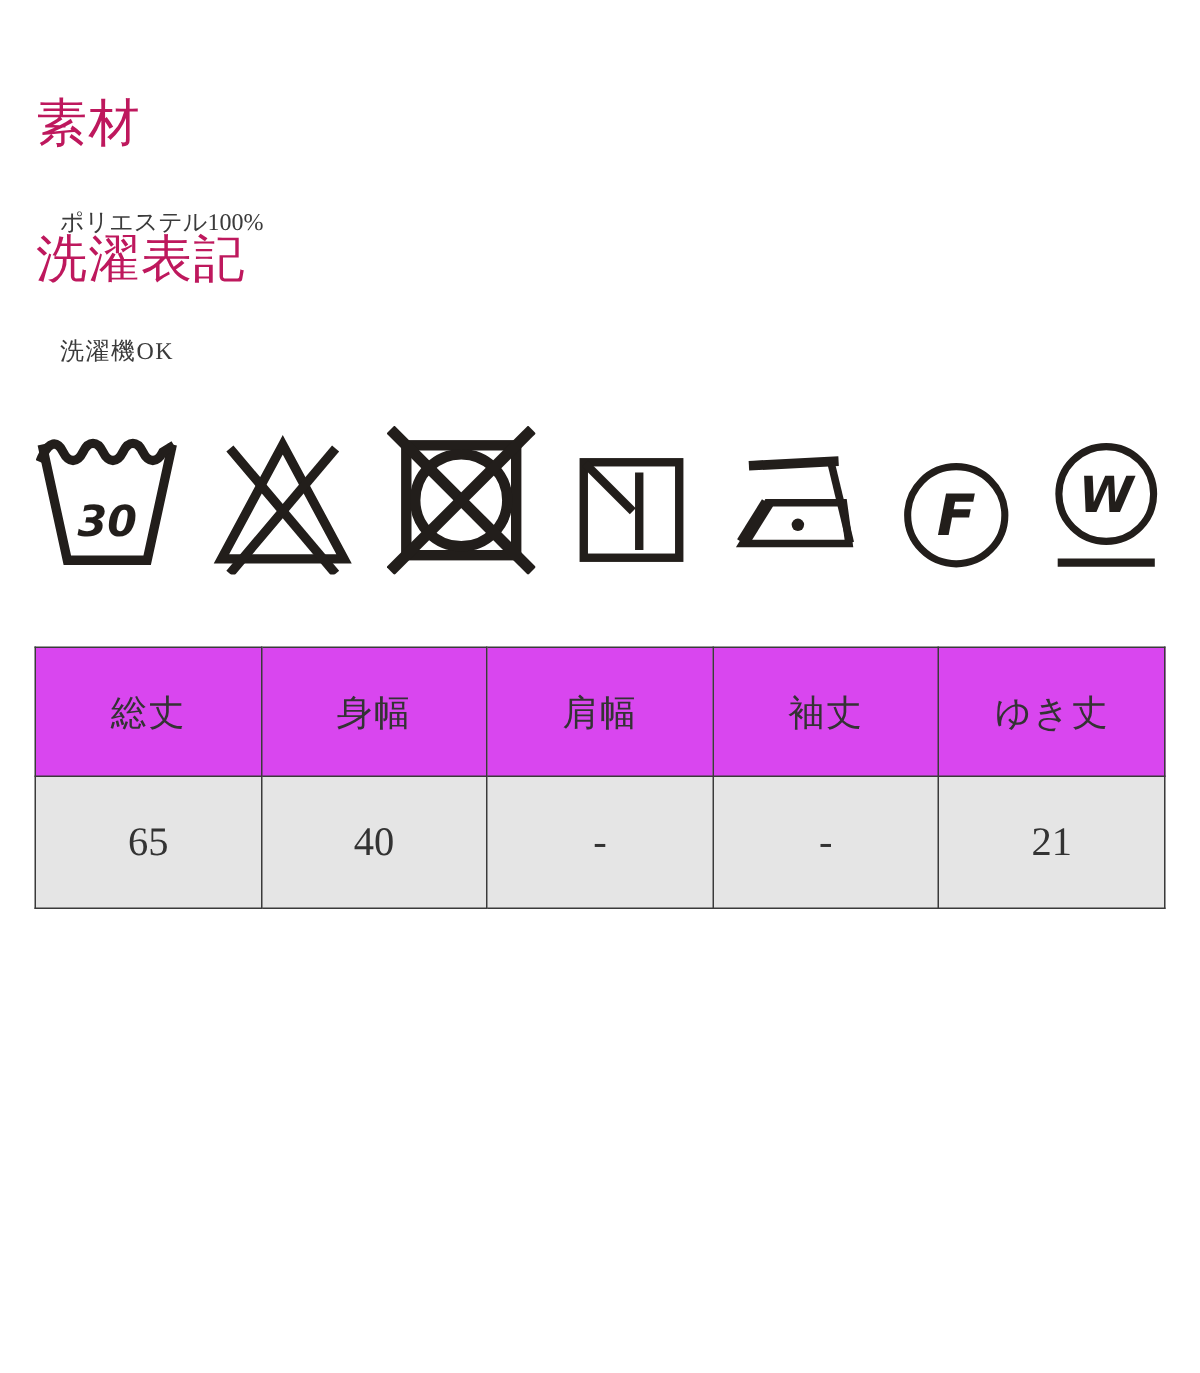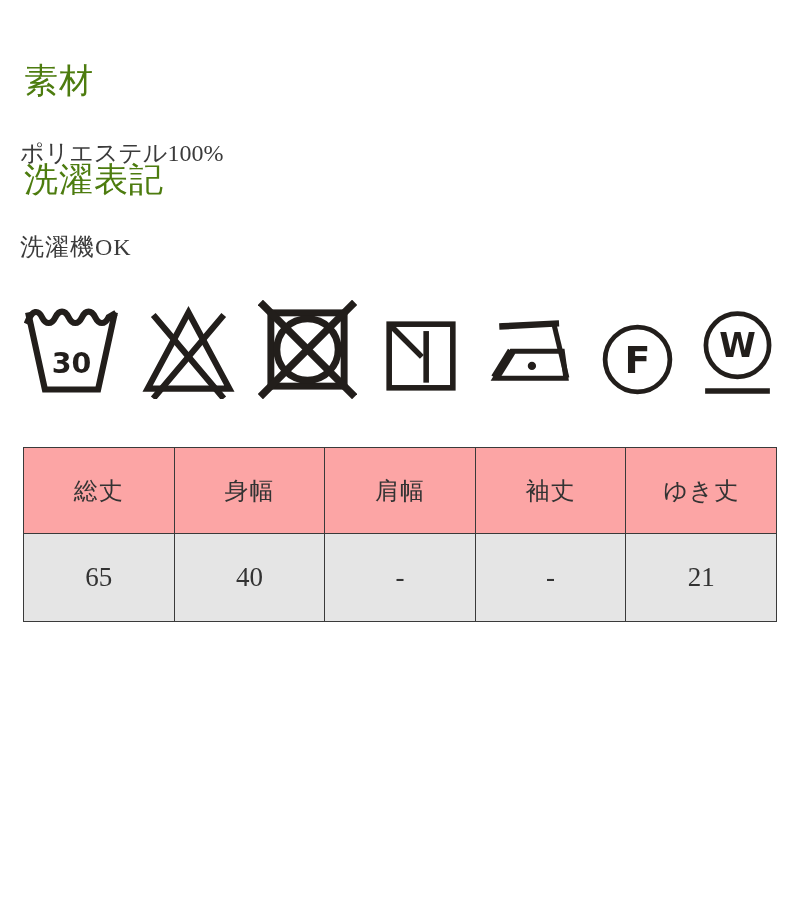--- a/index.html
+++ b/index.html
@@ -11,40 +11,40 @@
     font-family: "Liberation Serif", "DejaVu Serif", serif;
     color: #3b3b3b;
     overflow: hidden;
   }
   .section-heading {
     font-size: 34px;
     font-weight: 500;
     line-height: 1;
     margin-left: 24px;
     letter-spacing: 1px;
-    color: #4d7c0f;
-    font-family: Liberation Mono, monospace;
+    color: #be185d;
   }
   .heading-material { margin-top: 66px; }
   .heading-care { }
   .heading-size { margin-top: 76px; }
   .section-text {
-    font-size: 24px;
+    font-size: 16px;
     line-height: 1;
-    margin-left: 20px;
+    margin-left: 40px;
     color: #3b3b3b;
   }
   .material-value { margin-top: 41px; }
   .care-note { margin-top: 36px; letter-spacing: 1px; }
   .symbols-row {
     display: flex;
     align-items: flex-end;
     gap: 21px;
     margin: 40px 0 0 24px;
     height: 100px;
+    font-style: italic;
   }
   .symbols-row svg { display: block; }
   .care-symbol { color: #221e1b; }
   .svg-label {
     font-family: "DejaVu Sans", "Liberation Sans", sans-serif;
     font-weight: bold;
     fill: #221e1b;
   }
   .size-table {
     border-collapse: collapse;
@@ -53,21 +53,21 @@
     table-layout: fixed;
   }
   .size-table th, .size-table td {
     border: 1px solid #3a3a3a;
     text-align: center;
     vertical-align: middle;
     font-weight: normal;
     color: #333333;
   }
   .size-table th {
-    background: #fca5a5;
+    background: #d946ef;
     height: 86px;
     font-size: 24px;
     letter-spacing: 1px;
   }
   .size-table td {
     background: #e5e5e5;
     height: 88px;
     font-size: 27px;
   }
 </style>

